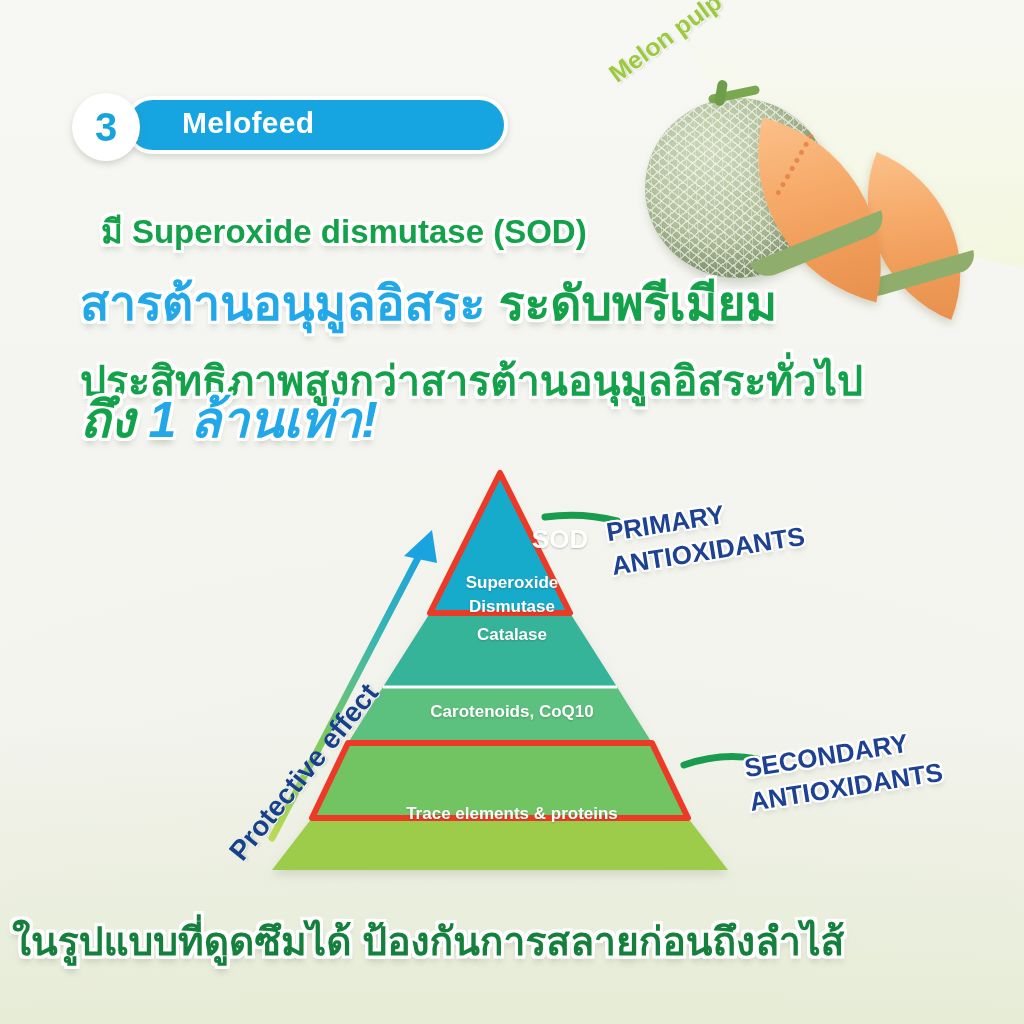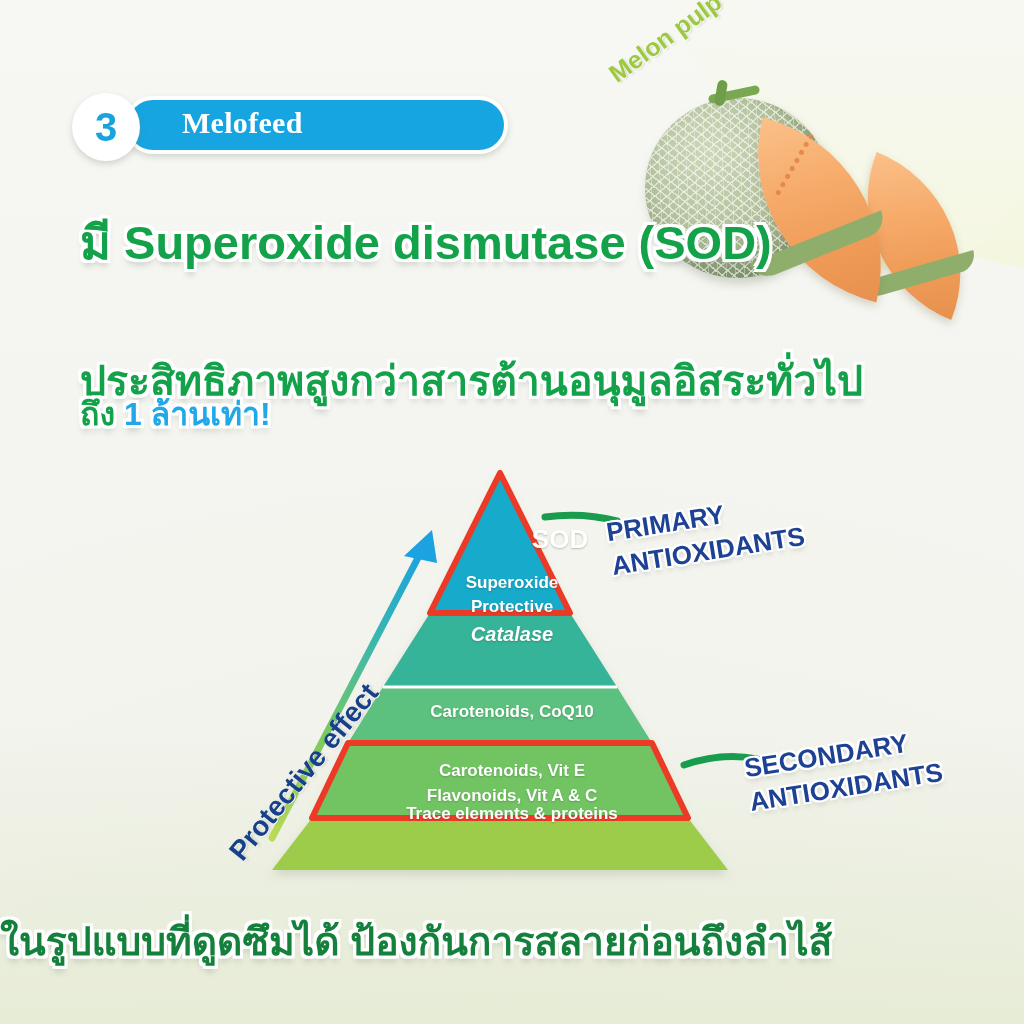--- a/index.html
+++ b/index.html
@@ -41,21 +41,20 @@
     position:absolute;left:52px;top:3px;width:384px;height:58px;
     background:#16a5e0;border-radius:29px;
     border:4px solid #ffffff;
     box-sizing:border-box;
     box-shadow:0 3px 6px rgba(120,130,120,.28);
   }
   .pill-label{
     position:absolute;left:110px;top:13px;
     font-size:30px;font-weight:bold;color:#ffffff;letter-spacing:.3px;
     white-space:nowrap;
-    font-family:Liberation Serif, serif;
   }
   .badge-circle{
     position:absolute;left:0;top:0;width:68px;height:68px;border-radius:50%;
     background:#ffffff;box-shadow:0 3px 6px rgba(120,130,120,.30);
     display:flex;align-items:center;justify-content:center;
   }
   .badge-num{font-size:40px;font-weight:bold;color:#17a3de;line-height:1;}
 
   
   #melon-art{position:absolute;left:620px;top:70px;width:390px;height:230px;}
@@ -113,37 +112,37 @@
   }
 
   
   .hl{
     position:absolute;left:80px;white-space:nowrap;font-weight:bold;
     text-shadow:
       -3px -3px 0 #fff, 3px -3px 0 #fff, -3px 3px 0 #fff, 3px 3px 0 #fff,
       0 -3px 0 #fff, 0 3px 0 #fff, -3px 0 0 #fff, 3px 0 0 #fff,
       0 6px 6px rgba(130,140,125,.40);
   }
-  #hl1{top:205px;font-size:47px;color:#13a14a;}
+  #hl1{top:205px;font-size:33px;color:#13a14a;margin-left:21px;}
   #hl2{top:265px;font-size:48px;}
   #hl3{top:348px;font-size:41px;color:#13a14a;}
-  #hl4{top:388px;font-size:32px;}
+  #hl4{top:380px;font-size:50px;font-style:italic;}
   .g{color:#13a14a;}
   .b{color:#22a8e8;}
 
   
   #pyramid{position:absolute;left:0;top:0;width:1024px;height:1024px;}
   .tierlabel{
     position:absolute;width:100%;text-align:center;color:#ffffff;
     font-weight:bold;pointer-events:none;
     text-shadow:0 1px 2px rgba(40,70,40,.30);
   }
   .tl-sod{top:524px;font-size:26px;margin-left:48px;}
   .tl-sod-sub{top:552px;font-size:17px;line-height:24px;margin-top:19px;}
-  .tl2{top:622px;font-size:20px;line-height:25px;font-style:italic;}
+  .tl2{top:622px;font-size:17px;line-height:25px;}
   .tl3{top:702px;font-size:17px;}
   .tl4{top:758px;font-size:17px;line-height:25px;}
   .tl5{top:804px;font-size:17px;}
 
   
   #protective-effect{
     position:absolute;left:248px;top:835px;
     transform:rotate(-51deg);transform-origin:left bottom;
     font-size:28px;font-weight:bold;color:#17408b;
     text-shadow:0 1px 0 #fff,1px 2px 3px rgba(150,160,145,.40);
@@ -157,21 +156,21 @@
     text-shadow:
       -2px -2px 0 #fff,2px -2px 0 #fff,-2px 2px 0 #fff,2px 2px 0 #fff,
       0 -2px 0 #fff,0 2px 0 #fff,-2px 0 0 #fff,2px 0 0 #fff,
       0 4px 5px rgba(140,150,135,.40);
   }
   #anno-primary{left:608px;top:500px;transform:rotate(-9deg);}
   #anno-secondary{left:746px;top:736px;transform:rotate(-9deg);}
 
   
   #footer-text{
-    position:absolute;left:0;top:910px;width:828px;text-align:center;
+    position:absolute;left:12px;top:910px;width:828px;text-align:center;
     font-size:39px;font-weight:bold;color:#14803c;white-space:nowrap;
     text-shadow:
       -3px -3px 0 #fff,3px -3px 0 #fff,-3px 3px 0 #fff,3px 3px 0 #fff,
       0 -3px 0 #fff,0 3px 0 #fff,-3px 0 0 #fff,3px 0 0 #fff,
       0 6px 6px rgba(130,140,125,.40);
   }
 </style>
 </head>
 <body>
 
@@ -198,20 +197,24 @@
 
   <div id="badge-row">
     <div class="pill"></div>
     <div class="pill-label">Melofeed</div>
     <div class="badge-circle">
       <span class="badge-num">3</span>
     </div>
   </div>
 
   <div class="hl" id="hl1">มี Superoxide dismutase (SOD)</div>
+  <div class="hl" id="hl2">
+    <span class="b">สารต้านอนุมูลอิสระ</span>
+    <span class="g">ระดับพรีเมียม</span>
+  </div>
   <div class="hl" id="hl3">ประสิทธิภาพสูงกว่าสารต้านอนุมูลอิสระทั่วไป</div>
   <div class="hl" id="hl4">
     <span class="g">ถึง</span>
     <span class="b">1 ล้านเท่า!</span>
   </div>
 
   <svg id="pyramid" viewBox="0 0 1024 1024">
     <defs>
       <linearGradient id="arrowGrad" x1="0" y1="1" x2="1" y2="0">
         <stop offset="0%" stop-color="#bada55"></stop>
@@ -248,30 +251,26 @@
 
     <g>
       <line x1="272" y1="838" x2="421" y2="552" stroke="url(#arrowGrad)" stroke-width="7" stroke-linecap="round"></line>
       <polygon points="432,530 404,556 437,563" fill="#1ba2e0"></polygon>
     </g>
   </svg>
 
   <div class="tierlabel tl-sod">SOD</div>
   <div class="tierlabel tl-sod-sub">
     <div>Superoxide</div>
-    <div>Protective</div>
+    <div>Dismutase</div>
   </div>
   <div class="tierlabel tl2">
     <div>Catalase</div>
   </div>
   <div class="tierlabel tl3">Carotenoids, CoQ10</div>
-  <div class="tierlabel tl4">
-    <div>Carotenoids, Vit E</div>
-    <div>Flavonoids, Vit A &amp; C</div>
-  </div>
   <div class="tierlabel tl5">Trace elements &amp; proteins</div>
 
   <div id="protective-effect">Protective effect</div>
 
   <div class="anno" id="anno-primary">
     <div>PRIMARY</div>
     <div>ANTIOXIDANTS</div>
   </div>
   <div class="anno" id="anno-secondary">
     <div>SECONDARY</div>

